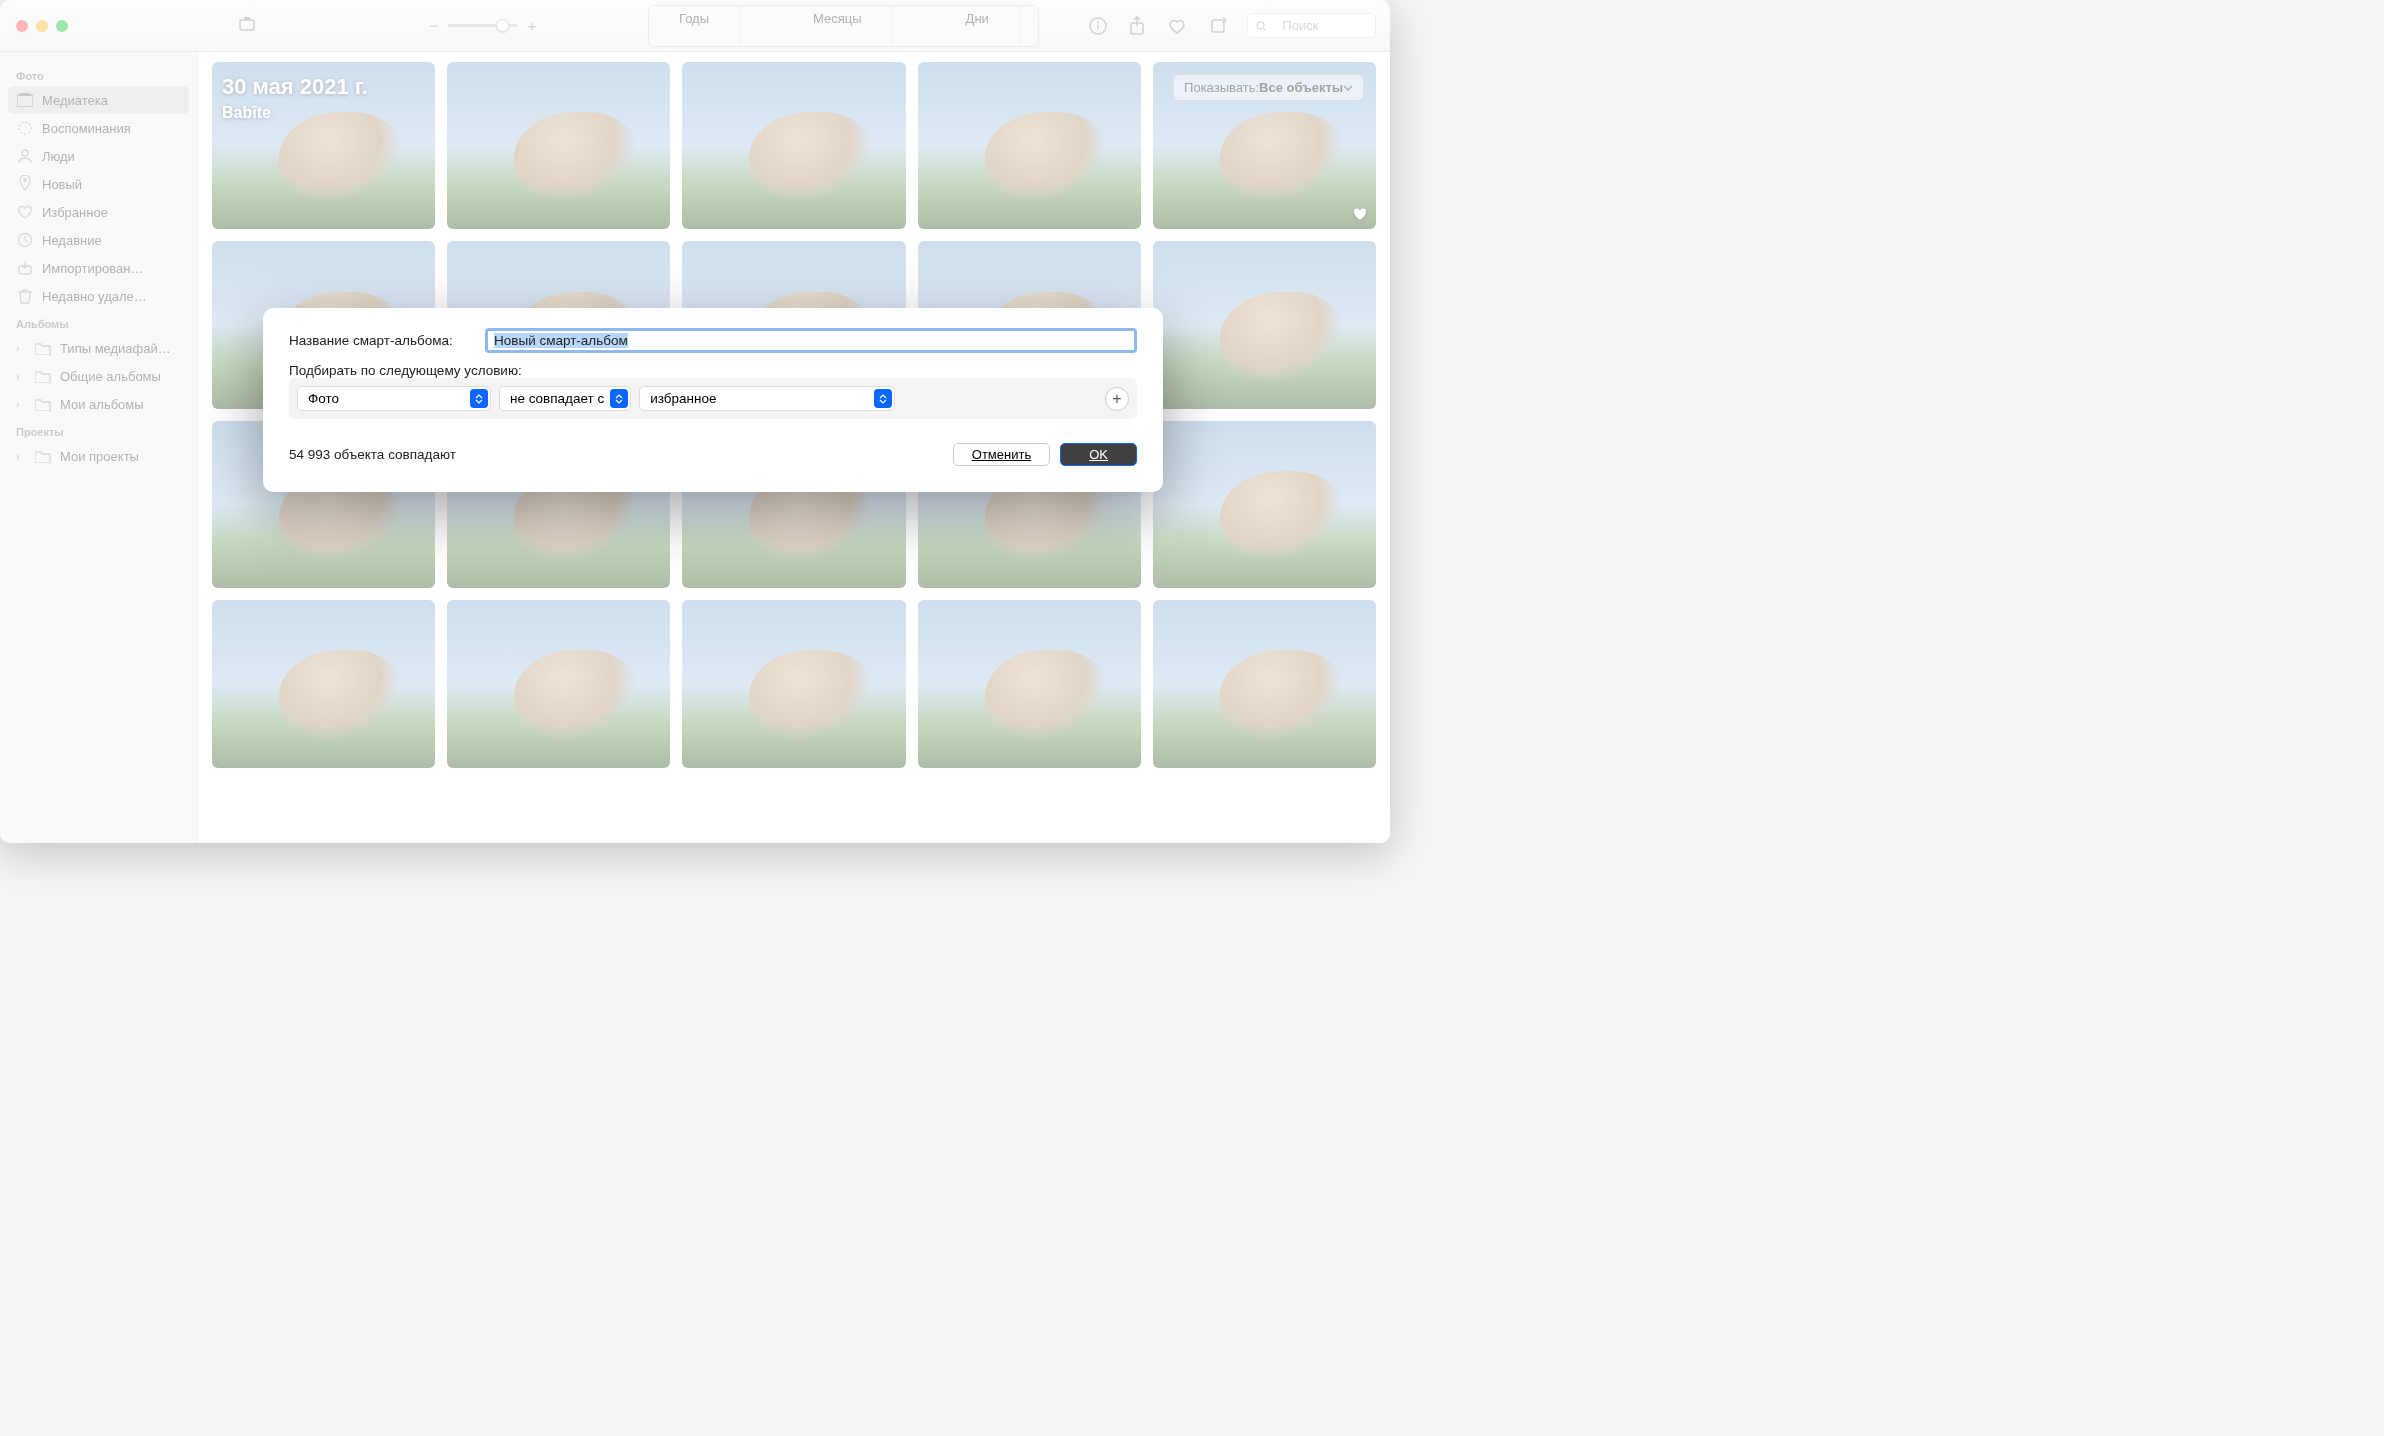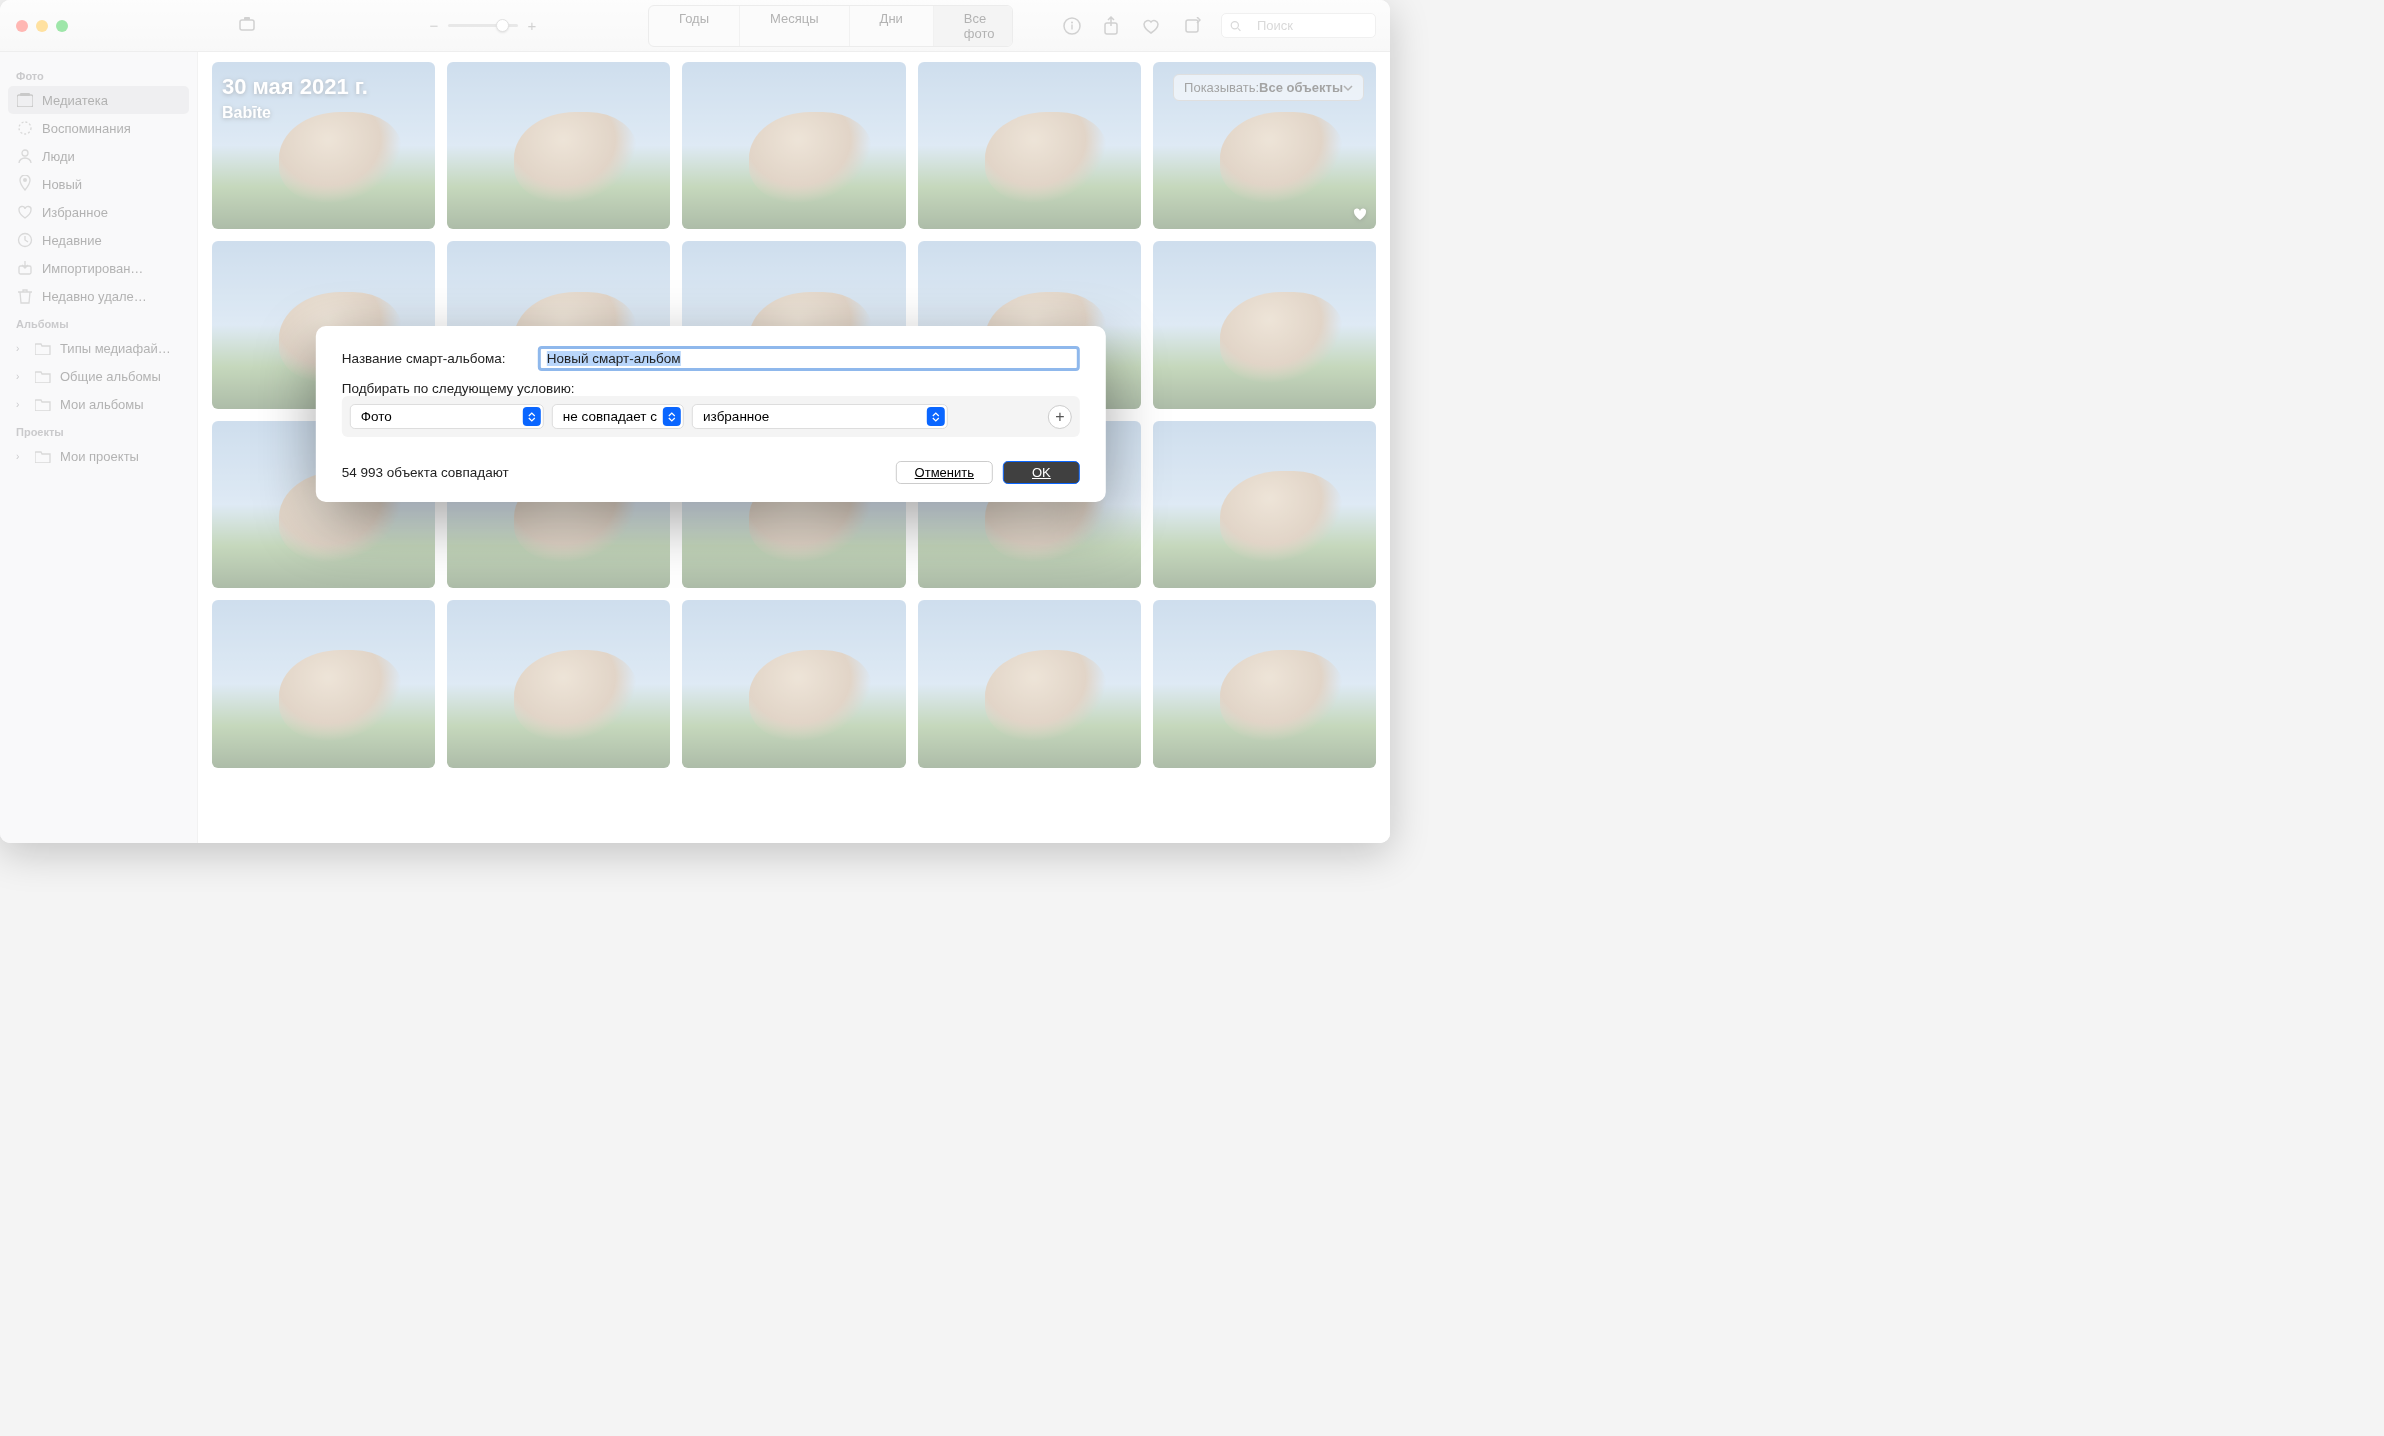--- a/index.html
+++ b/index.html
@@ -13,21 +13,21 @@
 .traffic { display:flex; gap:8px; margin-left:16px; }
 .traffic .dot { width:12px; height:12px; border-radius:50%; }
 .dot.red{background:#ff5f57;} .dot.yellow{background:#febc2e;} .dot.green{background:#28c840;}
 .tool-icon { color:#888; display:flex; align-items:center; justify-content:center; }
 
 .zoom { display:flex; align-items:center; gap:8px; margin-left:170px; }
 .zoom .minus,.zoom .plus{color:#999;font-size:15px;width:12px;text-align:center;}
 .zoom-track{width:70px;height:3px;background:#ccc;border-radius:2px;position:relative;}
 .zoom-thumb{position:absolute;top:-5px;left:48px;width:13px;height:13px;border-radius:50%;background:#fff;border:1px solid #bbb;box-shadow:0 1px 2px rgba(0,0,0,0.2);}
 
-.seg { display:flex; margin-left:110px; border:1px solid #d6d6d6; border-radius:6px; overflow:hidden; background:#f5f5f5;}
+.seg { display:flex; margin-left:110px; border:1px solid #d6d6d6; border-radius:6px; overflow:hidden; background:#f5f5f5;gap:43px;}
 .seg-item{padding:5px 30px;font-size:13px;color:#555;border-right:1px solid #e0e0e0;}
 .seg-item:last-child{border-right:none;}
 .seg-item.active{background:#e7e7e7;}
 
 .right-icons{display:flex;gap:22px;margin-left:50px;align-items:center;}
 .search{display:flex;align-items:center;gap:16px;margin-left:20px;margin-right:14px;border:1px solid #ddd;border-radius:5px;padding:4px 8px;width:170px;background:#fff;justify-content:flex-end;}
 .search input{border:none;outline:none;font-size:13px;width:100%;color:#333;}
 .search input::placeholder{color:#aaa;}
 
 
@@ -50,21 +50,21 @@
 .content-overlay-text h2{font-size:22px;font-weight:700;margin-bottom:4px;}
 .content-overlay-text h3{font-size:16px;font-weight:700;}
 
 .show-pill{position:absolute;top:22px;right:26px;border:1px solid #b8b8b8;background:rgba(255,255,255,0.55);border-radius:6px;padding:5px 10px;font-size:13px;color:#333;display:flex;align-items:center;z-index:2;}
 .show-pill b{font-weight:600;}
 
 
 .dim{position:absolute;inset:0;background:rgba(255,255,255,0.55);z-index:5;}
 
 
-.dialog{position:absolute;z-index:10;top:326px;left:50%;transform:translateX(-48%);width:790px;background:#fff;border-radius:10px;box-shadow:0 20px 60px rgba(0,0,0,0.35);padding:20px 26px 18px;}
+.dialog{position:absolute;z-index:10;top:308px;left:50%;transform:translateX(-48%);width:900px;background:#fff;border-radius:10px;box-shadow:0 20px 60px rgba(0,0,0,0.35);padding:20px 26px 26px;}
 .dialog-row{display:flex;align-items:center;gap:10px;margin-bottom:10px;font-size:13.5px;color:#222;}
 .dialog-row label{min-width:186px;}
 .name-input{flex:1;border:3px solid #8fb8ec;border-radius:4px;padding:2px 6px;font-size:13.5px;outline:none;}
 .name-input .sel{background:#b9d6fb;}
 .cond-label{font-size:13.5px;color:#222;}
 .cond-bar{background:#f4f4f4;border-radius:6px;padding:8px;display:flex;align-items:center;gap:8px;}
 .select{position:relative;background:#fff;border:1px solid #ddd;border-radius:5px;padding:4px 26px 4px 10px;font-size:13.5px;min-width:90px;}
 .select.wide{flex:0 0 194px;}
 .select .chev-btn{position:absolute;right:2px;top:2px;bottom:2px;width:18px;background:#0a66ff;border-radius:4px;display:flex;flex-direction:column;align-items:center;justify-content:center;gap:0;color:#fff;}
 .add-btn{margin-left:auto;width:24px;height:24px;border:1px solid #ccc;border-radius:50%;background:#fff;display:flex;align-items:center;justify-content:center;color:#555;font-size:16px;}

